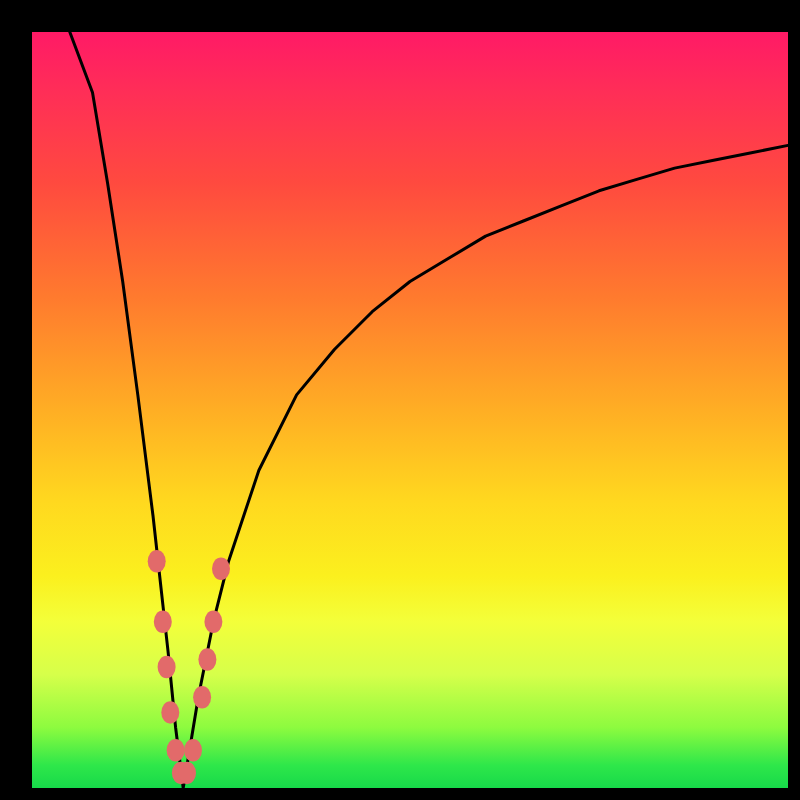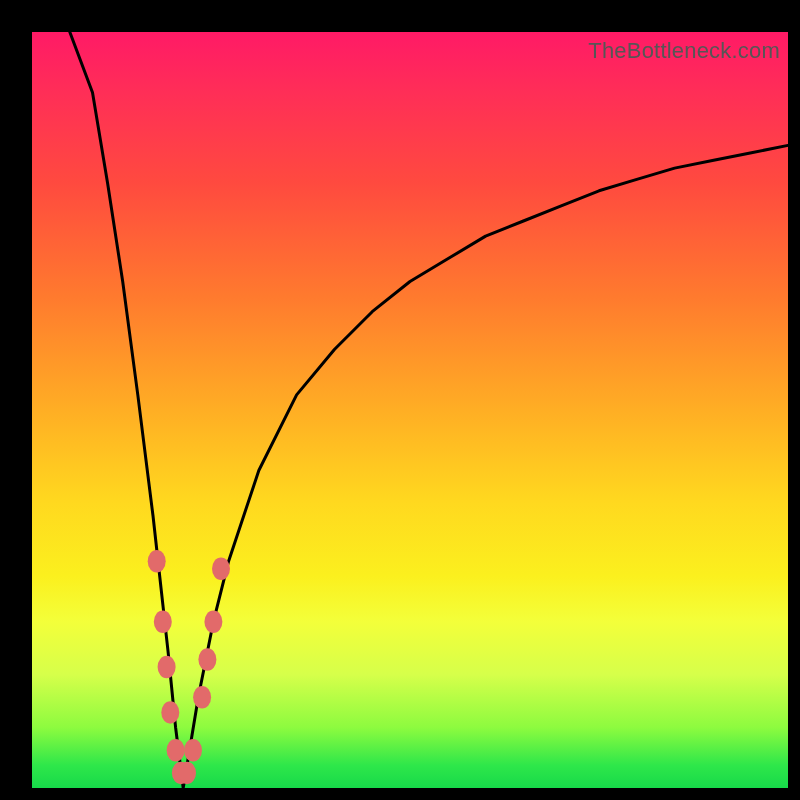--- a/index.html
+++ b/index.html
@@ -68,21 +68,20 @@
   .marker {
     fill: #e26a6a;
     stroke: none;
   }
 </style>
 </head>
 <body>
 
 <div class="frame">
   <div class="plot-area">
-    <div class="watermark">TheBottleneck.com</div>
     <svg class="curve-layer" viewBox="0 0 756 756" preserveAspectRatio="none">
       <path id="curve-path" class="curve" d="M37.8 0.0 L60.5 60.5 L75.6 151.2 L90.7 249.5 L105.8 362.9 L121.0 483.8 L136.1 619.9 L143.6 695.5 L151.2 756.0 L158.8 710.6 L166.3 665.3 L181.4 589.7 L196.6 529.2 L226.8 438.5 L264.6 362.9 L302.4 317.5 L340.2 279.7 L378.0 249.5 L415.8 226.8 L453.6 204.1 L491.4 189.0 L529.2 173.9 L567.0 158.8 L604.8 147.4 L642.6 136.1 L680.4 128.5 L718.2 121.0 L756.0 113.4"></path>
       <g id="markers-group">
           <ellipse cx="124.7" cy="529.2" rx="9" ry="11.25" class="marker"></ellipse>
           <ellipse cx="130.8" cy="589.7" rx="9" ry="11.25" class="marker"></ellipse>
           <ellipse cx="134.6" cy="635.0" rx="9" ry="11.25" class="marker"></ellipse>
           <ellipse cx="138.3" cy="680.4" rx="9" ry="11.25" class="marker"></ellipse>
           <ellipse cx="143.6" cy="718.2" rx="9" ry="11.25" class="marker"></ellipse>
           <ellipse cx="148.9" cy="740.9" rx="9" ry="11.25" class="marker"></ellipse>
           <ellipse cx="155.0" cy="740.9" rx="9" ry="11.25" class="marker"></ellipse>

